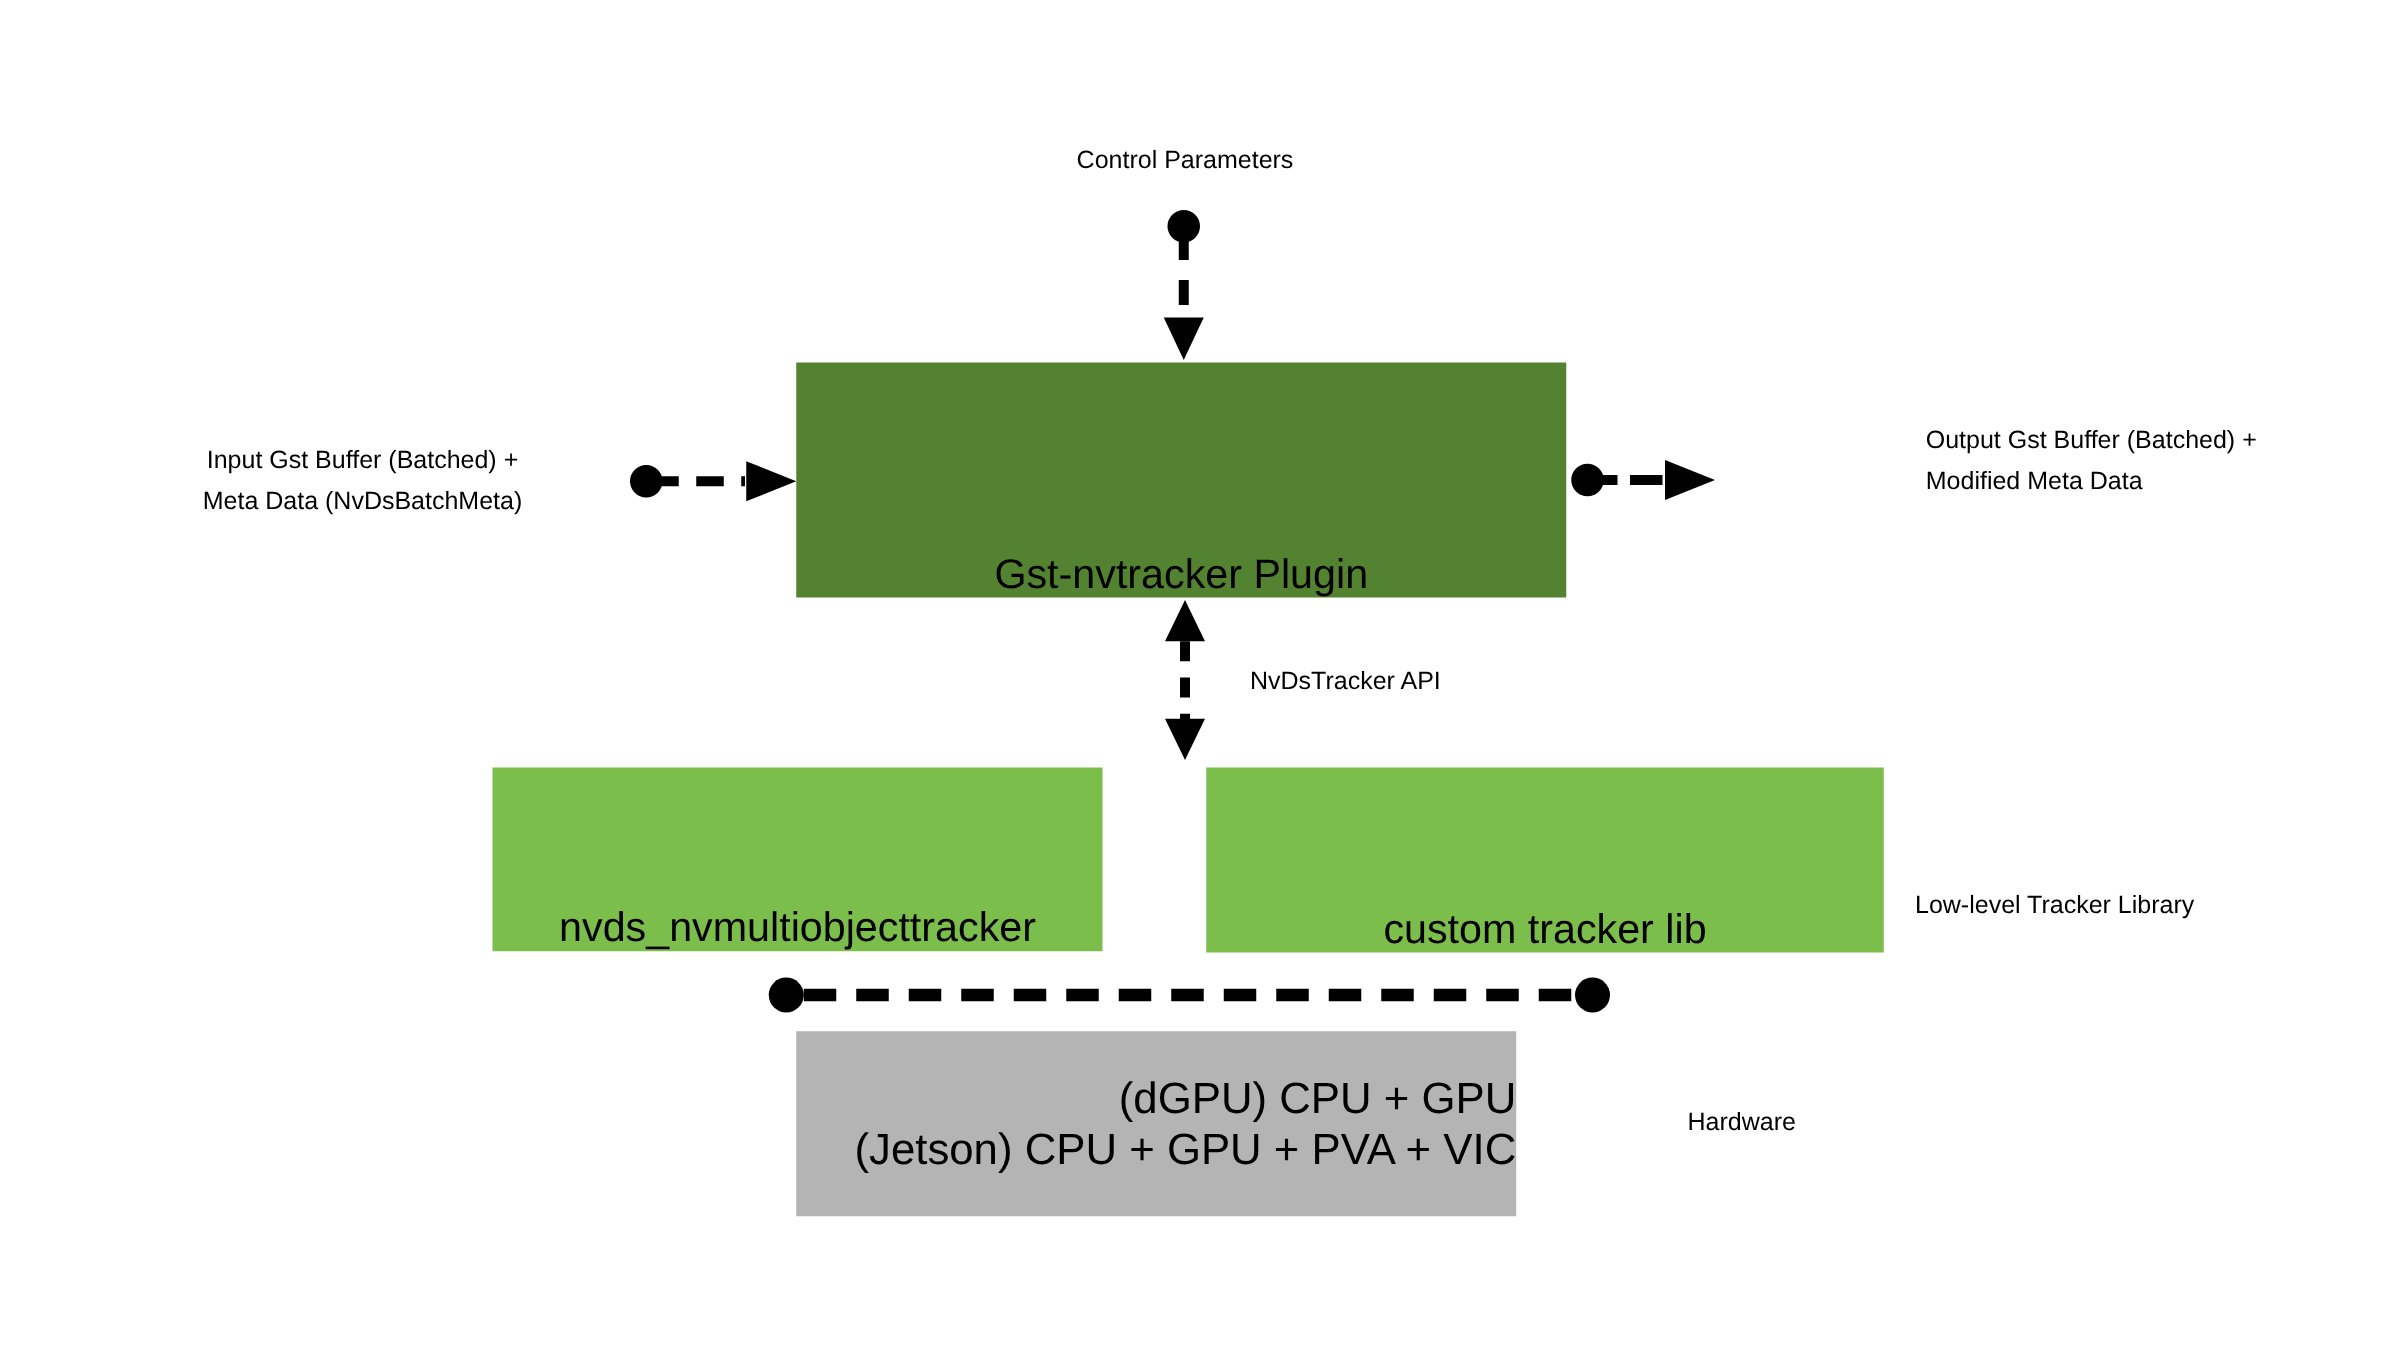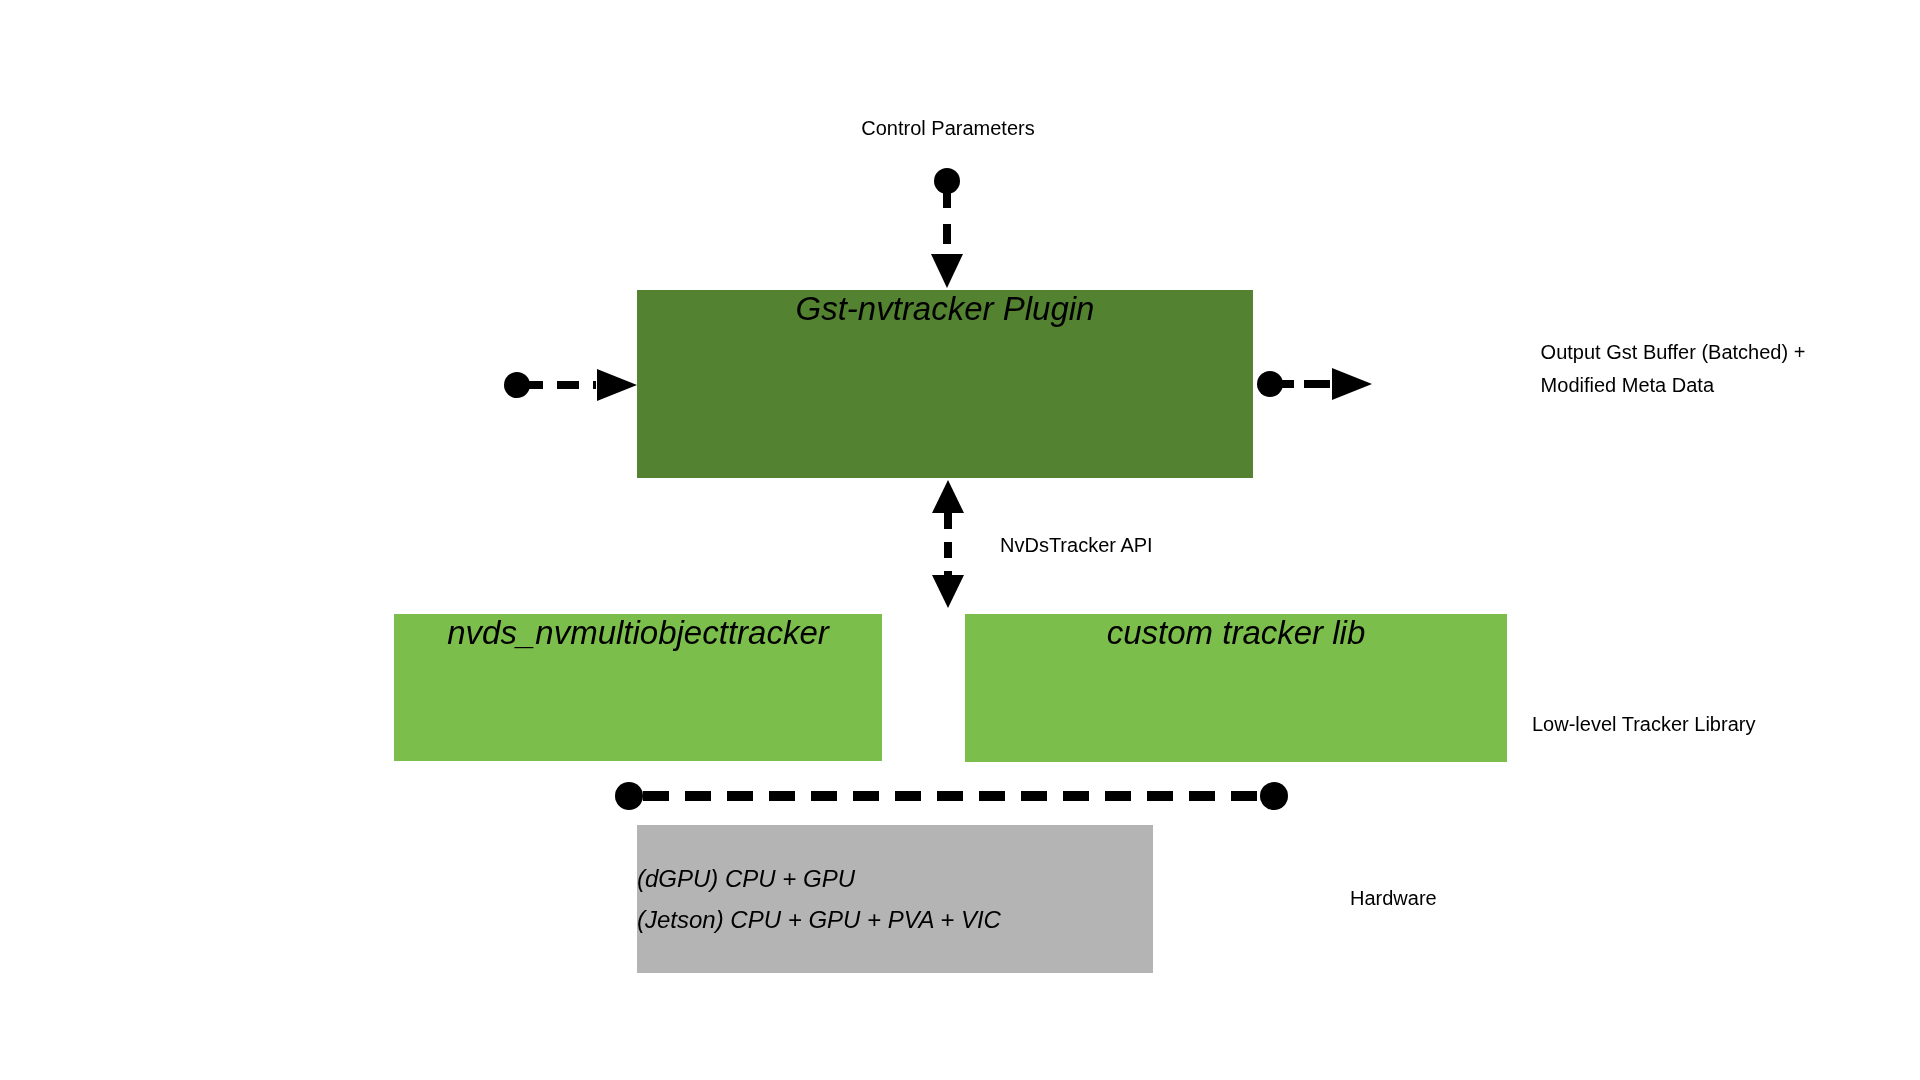--- a/index.html
+++ b/index.html
@@ -10,44 +10,43 @@
     font-family:"Liberation Sans", sans-serif;
     color:#000;
     overflow:hidden;
   }
   .connectors {
     position:absolute; left:0; top:0; width:1920px; height:1080px;
     pointer-events:none;
   }
   .node {
     position:absolute;
-    display:flex; align-items:flex-start; justify-content:center;
+    display:flex; align-items:flex-end; justify-content:center;
     text-align:center;
     color:#000;
-    font-style:italic;
   }
   .node-plugin {
     left:637px; top:290px; width:616px; height:188px;
     background:var(--dark-green,#538230);
     font-size:33px;
   }
   .node-lib-left {
     left:394px; top:614px; width:488px; height:147px;
     background:var(--light-green,#7cbe4b);
     font-size:33px;
   }
   .node-lib-right {
     left:965px; top:614px; width:542px; height:148px;
     background:var(--light-green,#7cbe4b);
     font-size:33px;
   }
   .node-hardware {
-    left:637px; top:825px; width:516px; height:148px;
+    left:637px; top:825px; width:576px; height:148px;
     background:var(--gray,#b4b4b4);
-    font-size:24px; line-height:41px;
+    font-size:35px; line-height:41px;
     flex-direction:column;
   }
   .lbl {
     position:absolute;
     font-size:20px; line-height:33px;
     white-space:nowrap;
   }
   .lbl-control   { left:948px;  top:112px; transform:translateX(-50%); }
   .lbl-input     { left:290px;  top:352px; transform:translateX(-50%); text-align:center; }
   .lbl-output    { left:1673px; top:336px; transform:translateX(-50%); text-align:left; }
@@ -91,20 +90,24 @@
 
     <g fill="#000" stroke="#000">
       <circle cx="629" cy="796" r="14" stroke="none"></circle>
       <line x1="643" y1="796" x2="1260" y2="796" stroke-width="10" stroke-dasharray="26 16"></line>
       <circle cx="1274" cy="796" r="14" stroke="none"></circle>
     </g>
   </svg>
 
   <div class="lbl lbl-control">Control Parameters</div>
 
+  <div class="lbl lbl-input">
+    <div>Input Gst Buffer (Batched) +</div>
+    <div>Meta Data (NvDsBatchMeta)</div>
+  </div>
 
   <div class="lbl lbl-output">
     <div>Output Gst Buffer (Batched) +</div>
     <div>Modified Meta Data</div>
   </div>
 
   <div class="lbl lbl-api">NvDsTracker API</div>
 
   <div class="lbl lbl-lowlevel">Low-level Tracker Library</div>
 

